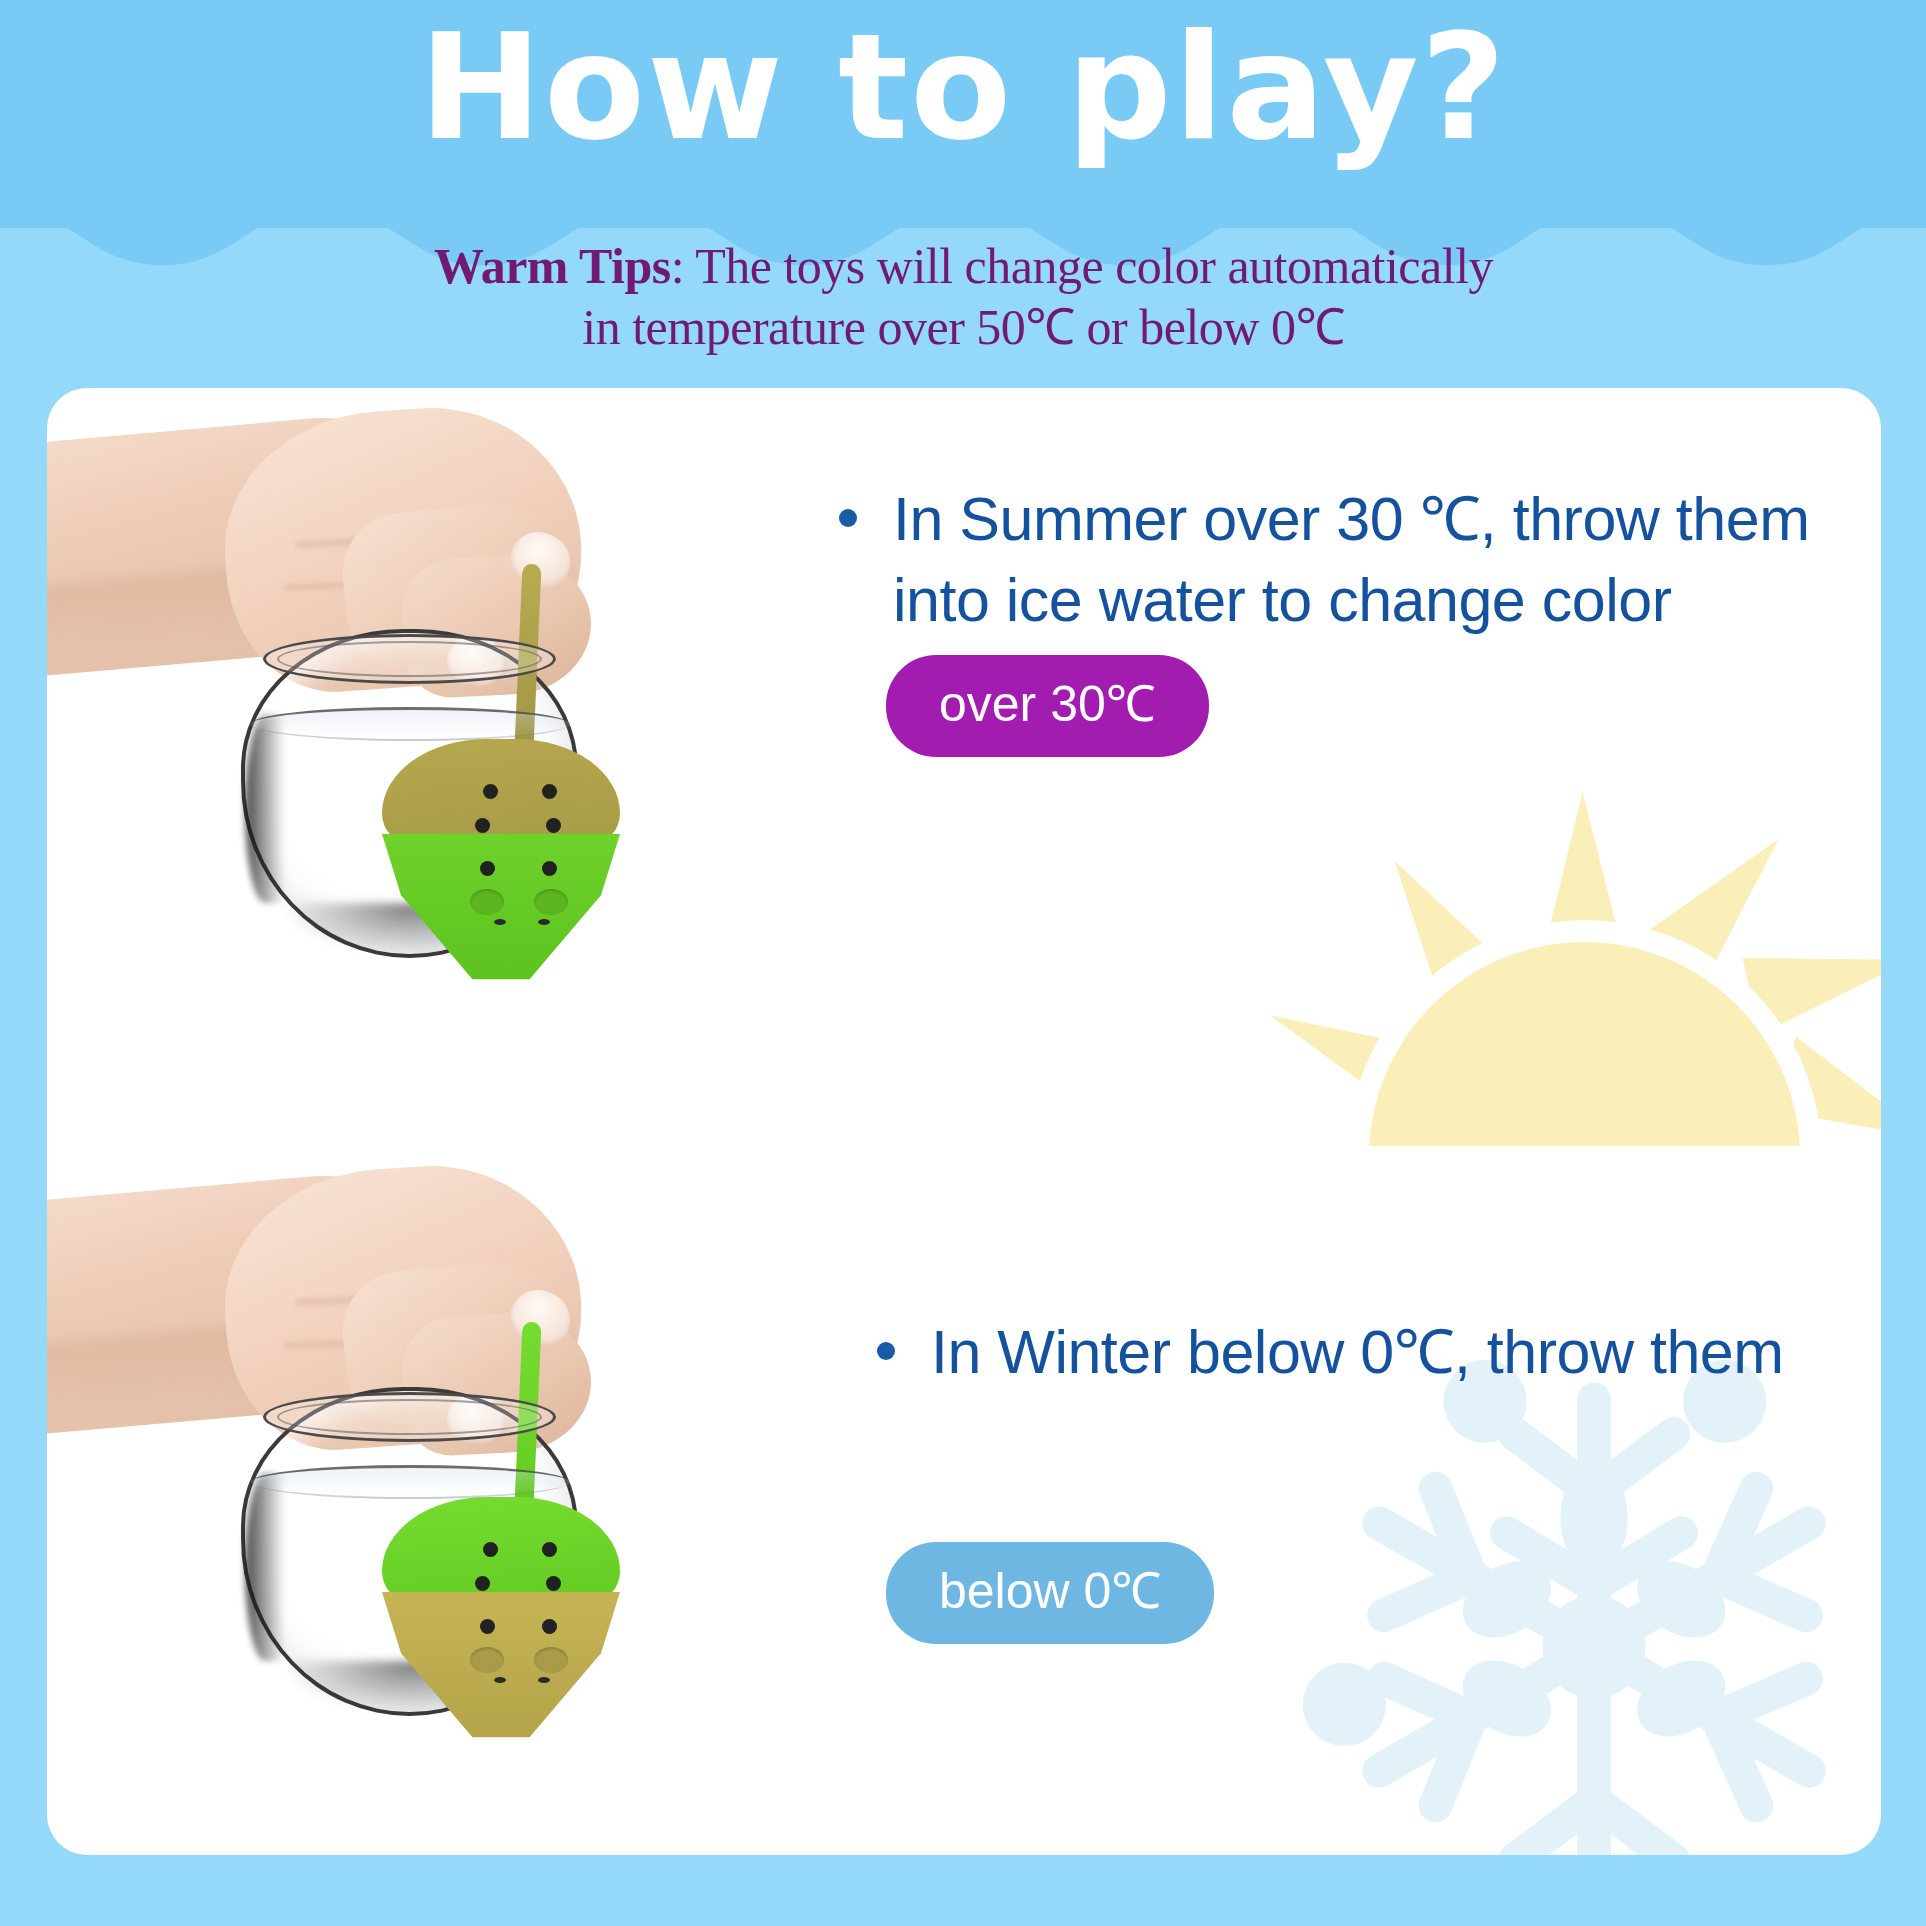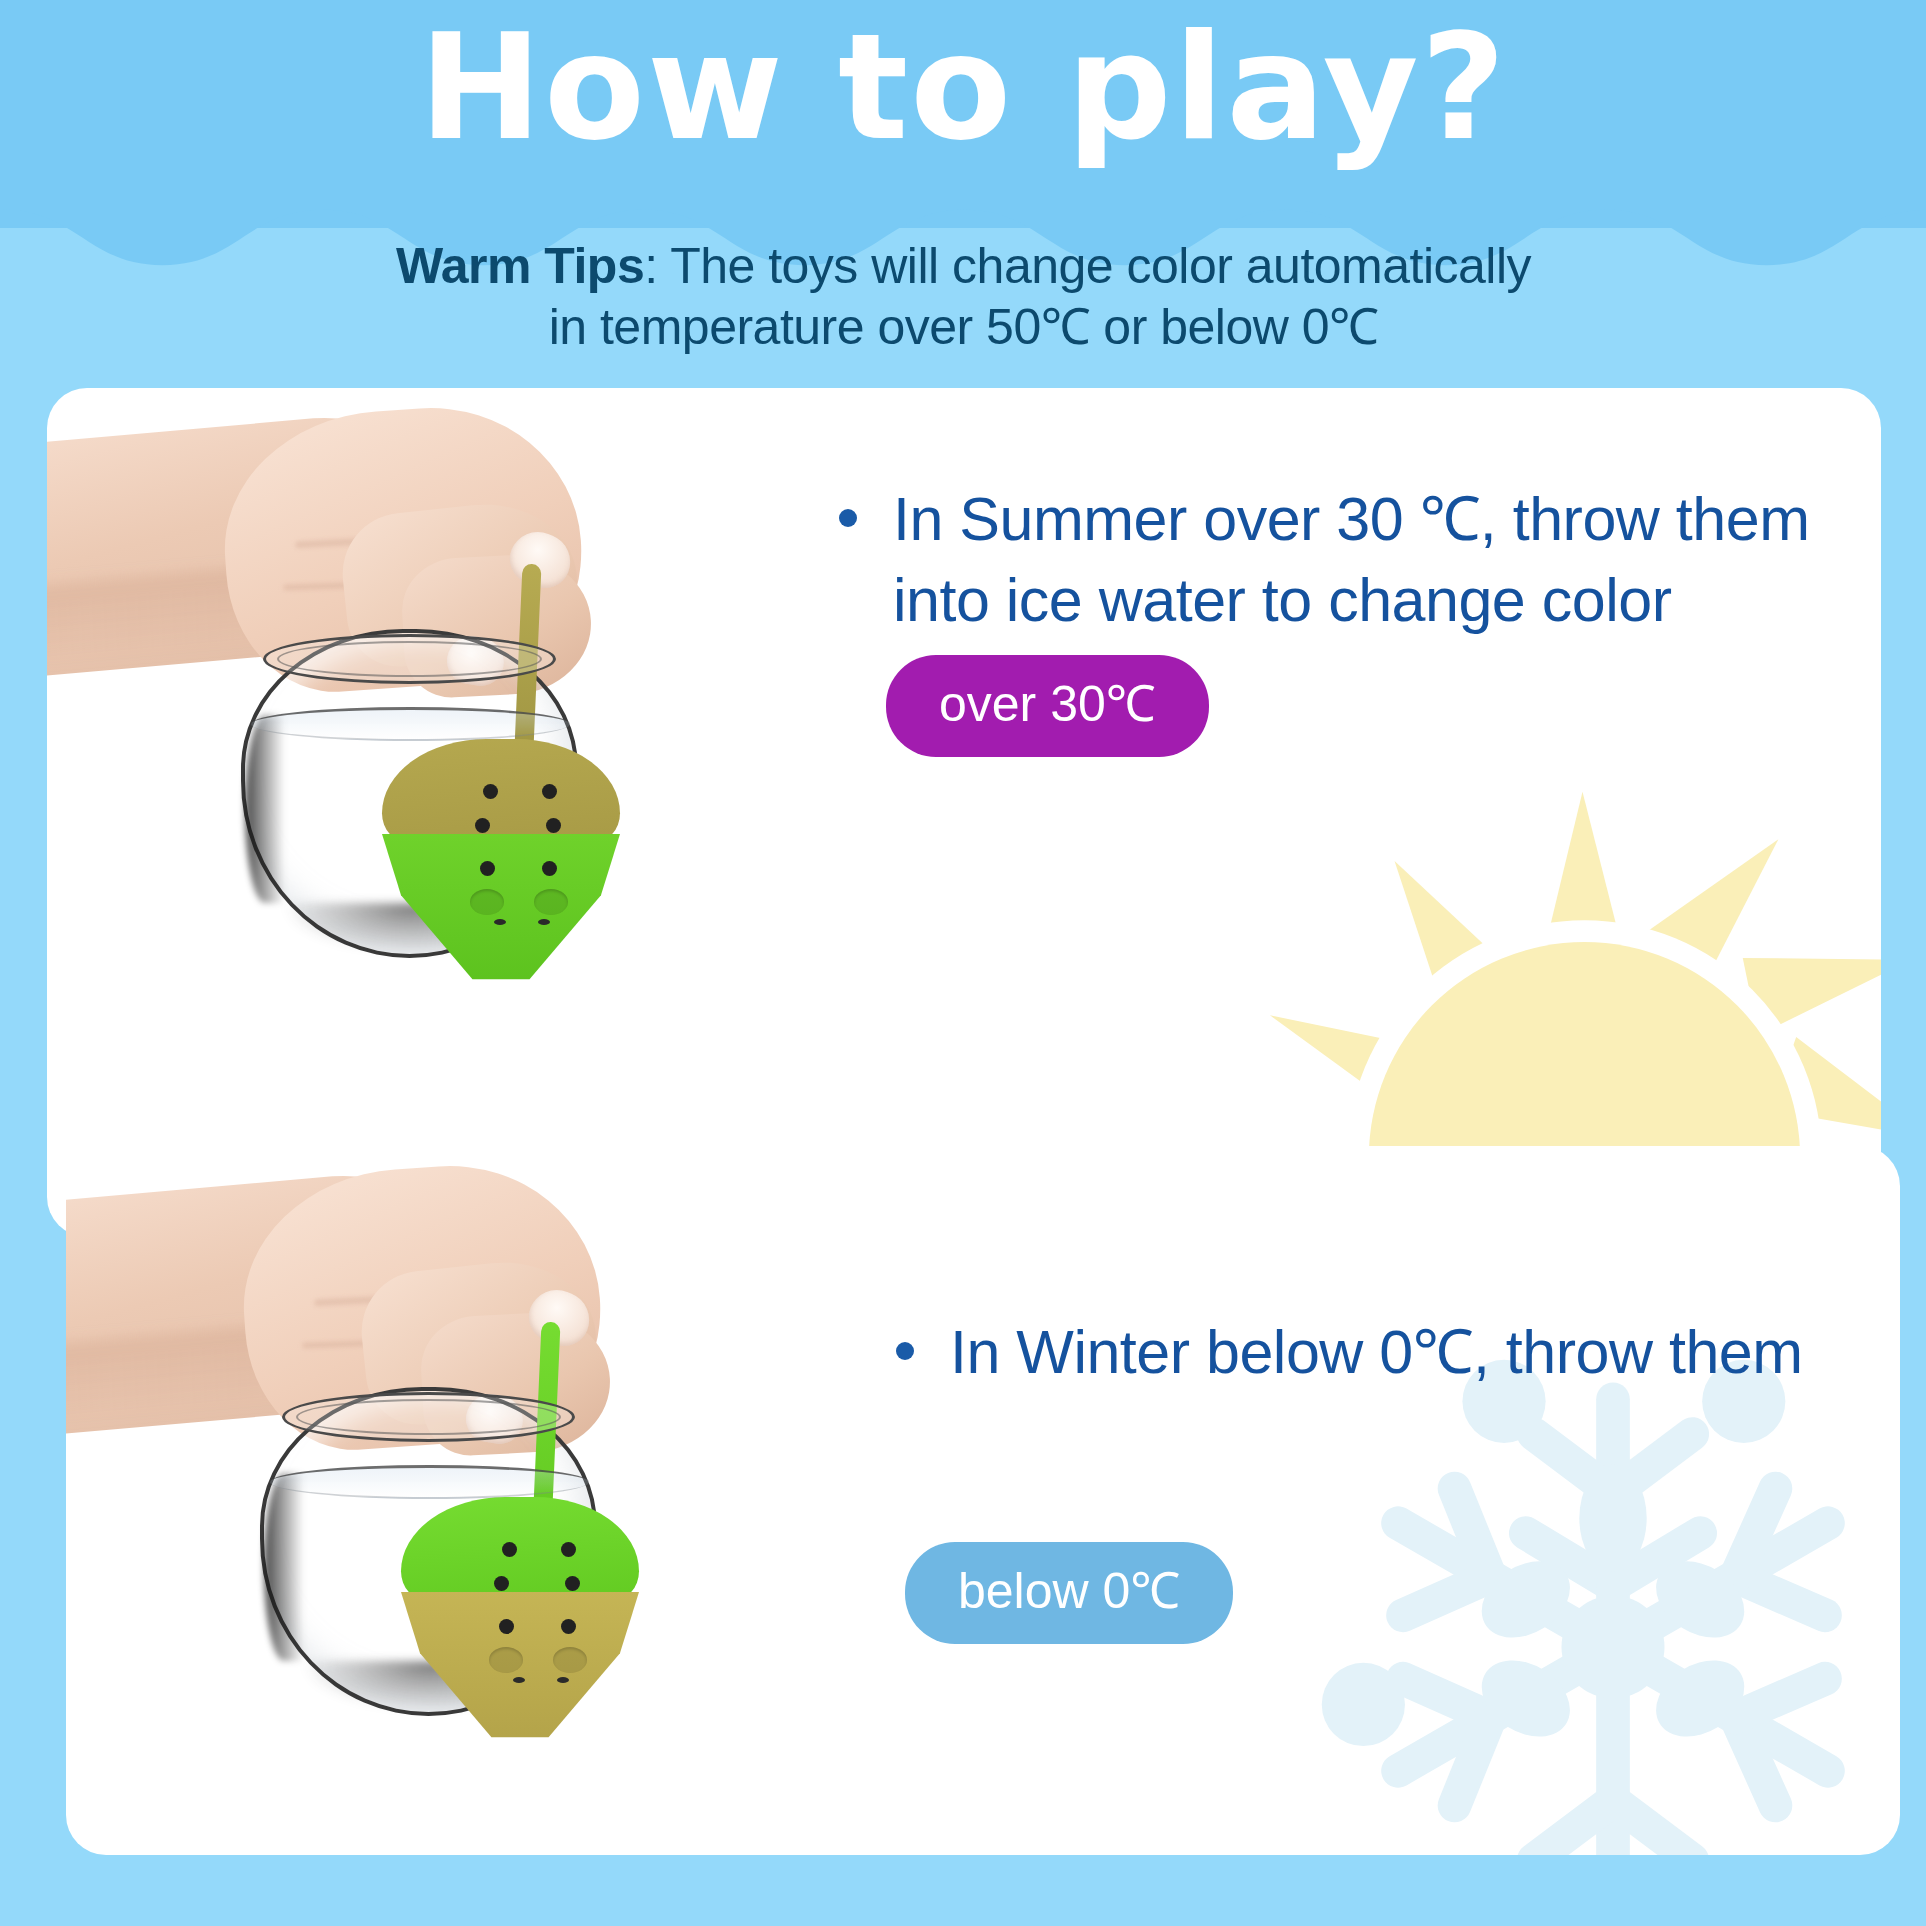--- a/index.html
+++ b/index.html
@@ -52,41 +52,41 @@
     font-family: "DejaVu Sans", sans-serif;
     -webkit-font-smoothing: antialiased;
   }
 
   .tips {
     position: absolute;
     left: 0;
     top: 236px;
     width: 1927px;
     text-align: center;
-    color: #0c4a6e;
+    color: #701a75;
     font-size: 50px;
     line-height: 1.22;
     z-index: 4;
-    font-family: Liberation Sans, sans-serif;
+    font-family: Liberation Serif, serif;
     letter-spacing: -0.5px;
   }
   .tips b { font-weight: bold; }
 
   
   .card {
     position: absolute;
     left: 47px;
     width: 1834px;
     background: #ffffff;
     border-radius: 40px;
     overflow: hidden;
     z-index: 3;
   }
   #card-summer { top: 388px; height: 849px; }
-  #card-winter { top: 1146px; height: 709px; margin-left: 19px; }
+  #card-winter { top: 1146px; height: 709px; }
 
   
   .photo {
     position: absolute;
     left: 0; top: 0;
     width: 733px;
     height: 709px;
     overflow: hidden;
   }
 

